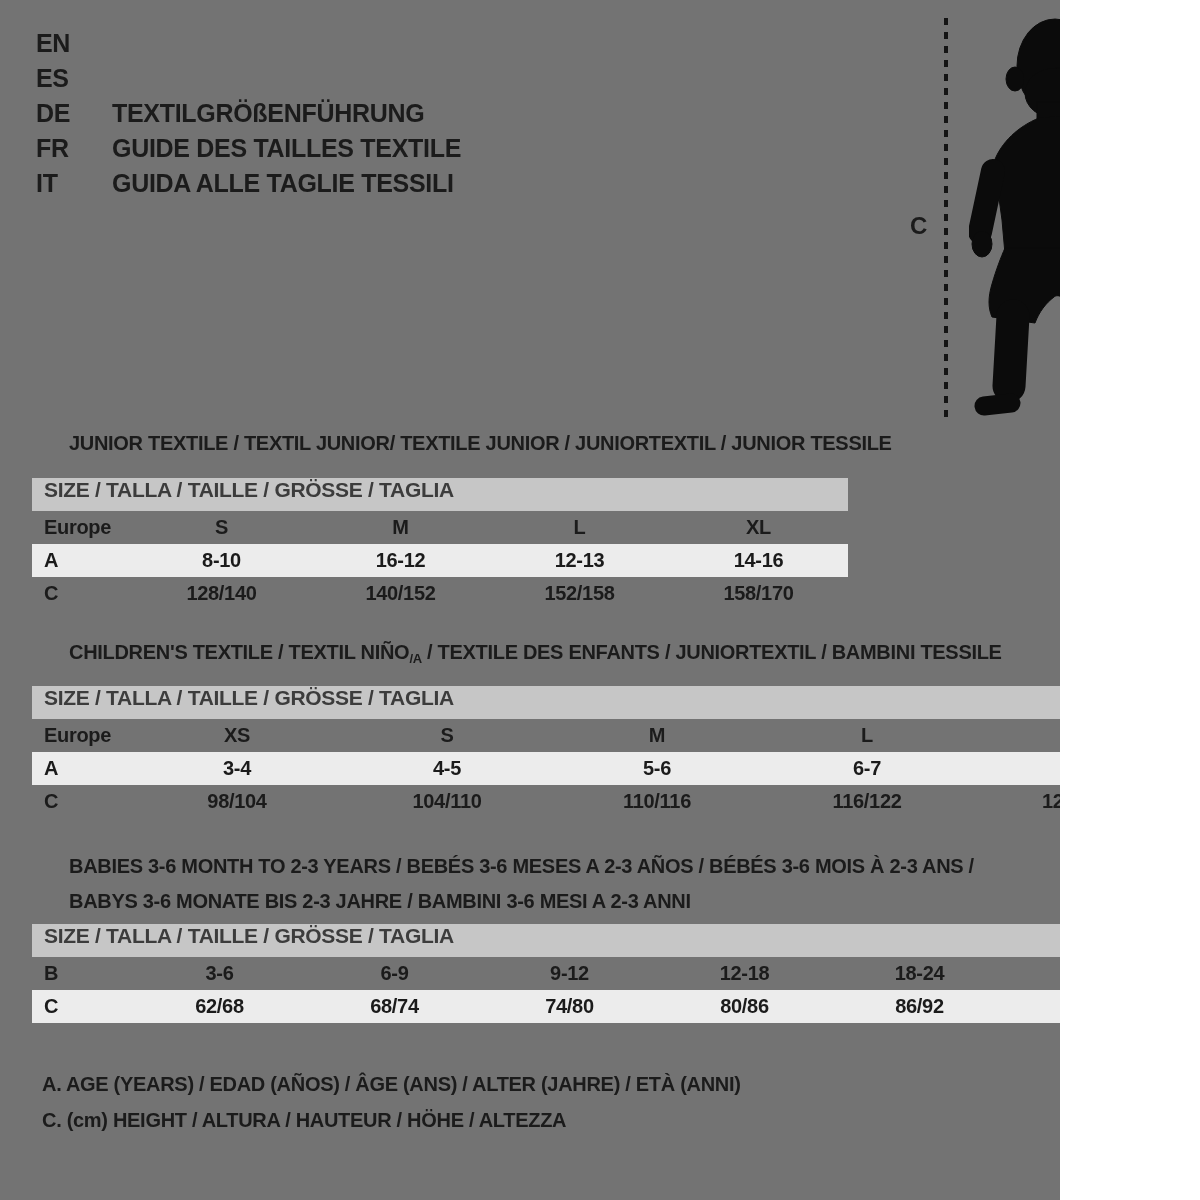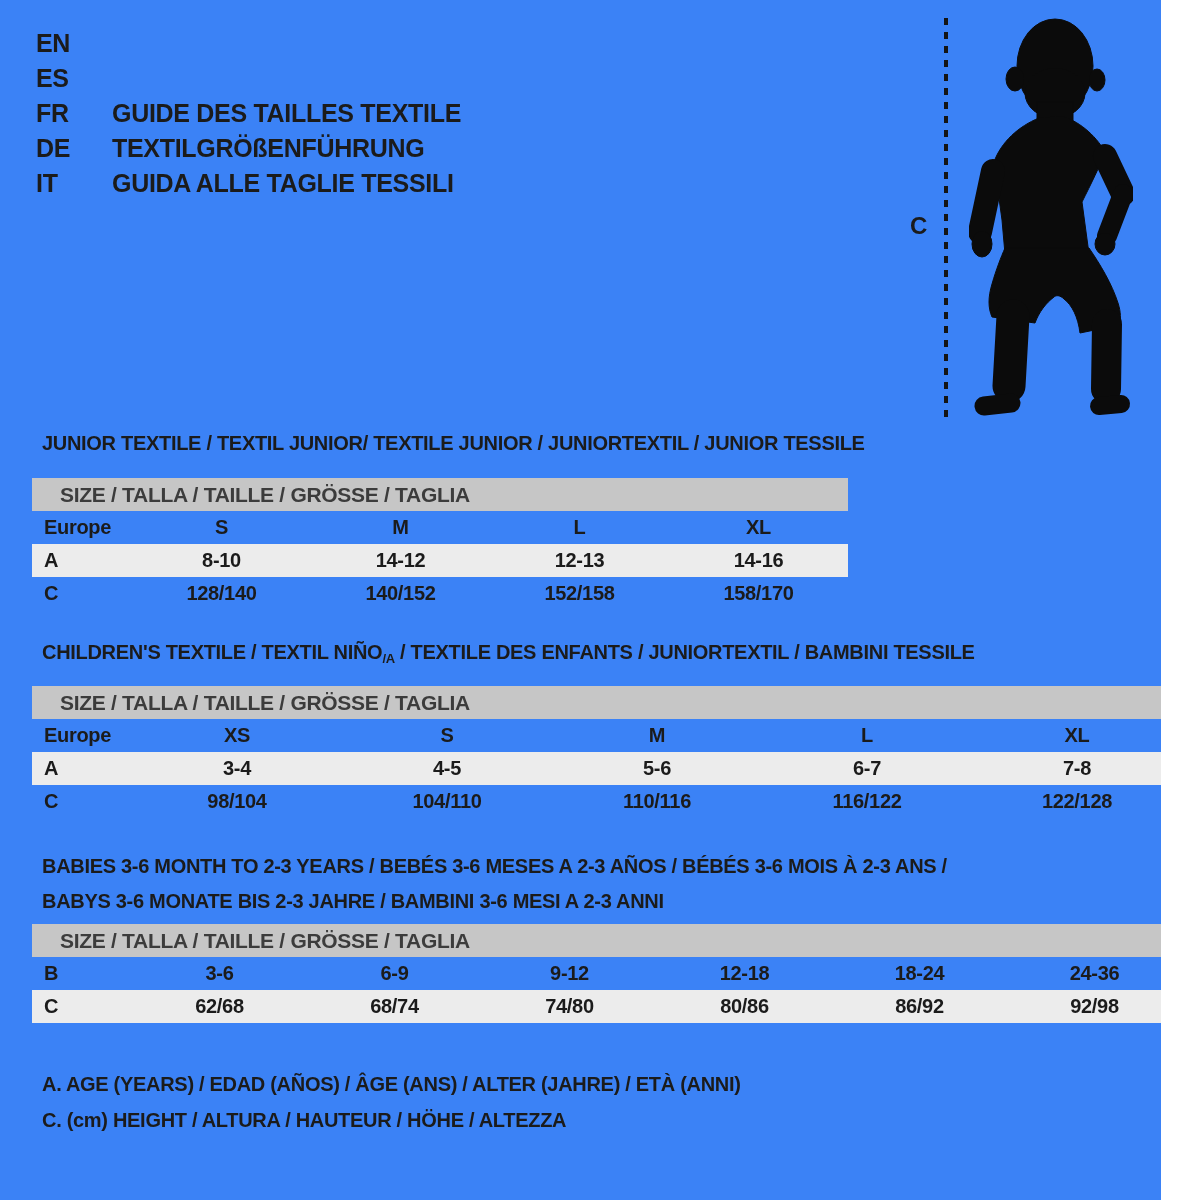--- a/index.html
+++ b/index.html
@@ -1,52 +1,52 @@
 <!DOCTYPE html>
 <html><head>
 <meta charset="utf-8">
 <style>
   html,body{margin:0;padding:0;background:#ffffff;}
   .canvas{
     position:relative;
-    width:1161px;height:1200px;
-    background:#3b82f6;
+    width:1060px;height:1200px;
+    background:#737373;
     overflow:hidden;
     font-family:"Liberation Sans", sans-serif;
     font-weight:700;
     color:#1b1b1b;
     letter-spacing:-0.3px;
   }
   
   .lang-block{position:absolute;left:36px;top:26px;}
   .lang-row{display:flex;line-height:35px;font-size:25px;}
   .lang-code{width:76px;}
   .lang-label{white-space:nowrap;}
   
   .measure-line{
     position:absolute;left:944px;top:18px;width:4px;height:400px;
     background:repeating-linear-gradient(to bottom,#141414 0 7px,transparent 7px 14px);
   }
   .measure-label{position:absolute;left:910px;top:212px;font-size:24px;}
   .silhouette{position:absolute;left:969px;top:16px;}
   
-  .section-title{position:absolute;font-size:20px;white-space:nowrap;}
+  .section-title{position:absolute;font-size:20px;white-space:nowrap;margin-left:27px;}
   .junior-title{left:42px;top:432px;}
   .children-title{left:42px;top:641px;}
   .babies-title{left:42px;top:849px;line-height:35px;}
   .sub-part{font-size:13px;vertical-align:-4px;}
   
   .size-table{position:absolute;}
   .junior-table{left:32px;top:478px;width:816px;}
   .children-table{left:32px;top:686px;width:1150px;}
   .babies-table{left:32px;top:924px;width:1150px;}
   .thead{
-    height:33px;display:flex;align-items:center;
+    height:33px;display:flex;
     background:#c6c6c6;color:#3c3c3c;font-size:21px;
-    padding-left:28px;box-sizing:border-box;
+    padding-left:12px;box-sizing:border-box;
   }
   .trow{height:33px;display:flex;align-items:center;font-size:20px;}
   .trow.alt{background:#ececec;}
   .tlabel{width:100px;padding-left:12px;box-sizing:border-box;text-align:left;}
   .tcell{flex:1;text-align:center;}
   
   .legend{position:absolute;left:42px;top:1066px;line-height:36px;font-size:20px;}
   .legend div{white-space:nowrap;}
 </style>
 </head>
@@ -55,26 +55,26 @@
 <div class="canvas">
 
   <div class="lang-block">
     <div class="lang-row">
       <span class="lang-code">EN</span>
     </div>
     <div class="lang-row">
       <span class="lang-code">ES</span>
     </div>
     <div class="lang-row">
+      <span class="lang-code">DE</span>
+      <span class="lang-label">TEXTILGRÖßENFÜHRUNG</span>
+    </div>
+    <div class="lang-row">
       <span class="lang-code">FR</span>
       <span class="lang-label">GUIDE DES TAILLES TEXTILE</span>
-    </div>
-    <div class="lang-row">
-      <span class="lang-code">DE</span>
-      <span class="lang-label">TEXTILGRÖßENFÜHRUNG</span>
     </div>
     <div class="lang-row">
       <span class="lang-code">IT</span>
       <span class="lang-label">GUIDA ALLE TAGLIE TESSILI</span>
     </div>
   </div>
 
   <div class="measure-line"></div>
   <div class="measure-label">C</div>
   <svg class="silhouette" viewBox="0 0 164 402" width="164" height="402" aria-hidden="true">
@@ -106,21 +106,21 @@
     <div class="trow">
       <span class="tlabel">Europe</span>
       <span class="tcell">S</span>
       <span class="tcell">M</span>
       <span class="tcell">L</span>
       <span class="tcell">XL</span>
     </div>
     <div class="trow alt">
       <span class="tlabel">A</span>
       <span class="tcell">8-10</span>
-      <span class="tcell">14-12</span>
+      <span class="tcell">16-12</span>
       <span class="tcell">12-13</span>
       <span class="tcell">14-16</span>
     </div>
     <div class="trow">
       <span class="tlabel">C</span>
       <span class="tcell">128/140</span>
       <span class="tcell">140/152</span>
       <span class="tcell">152/158</span>
       <span class="tcell">158/170</span>
     </div>

